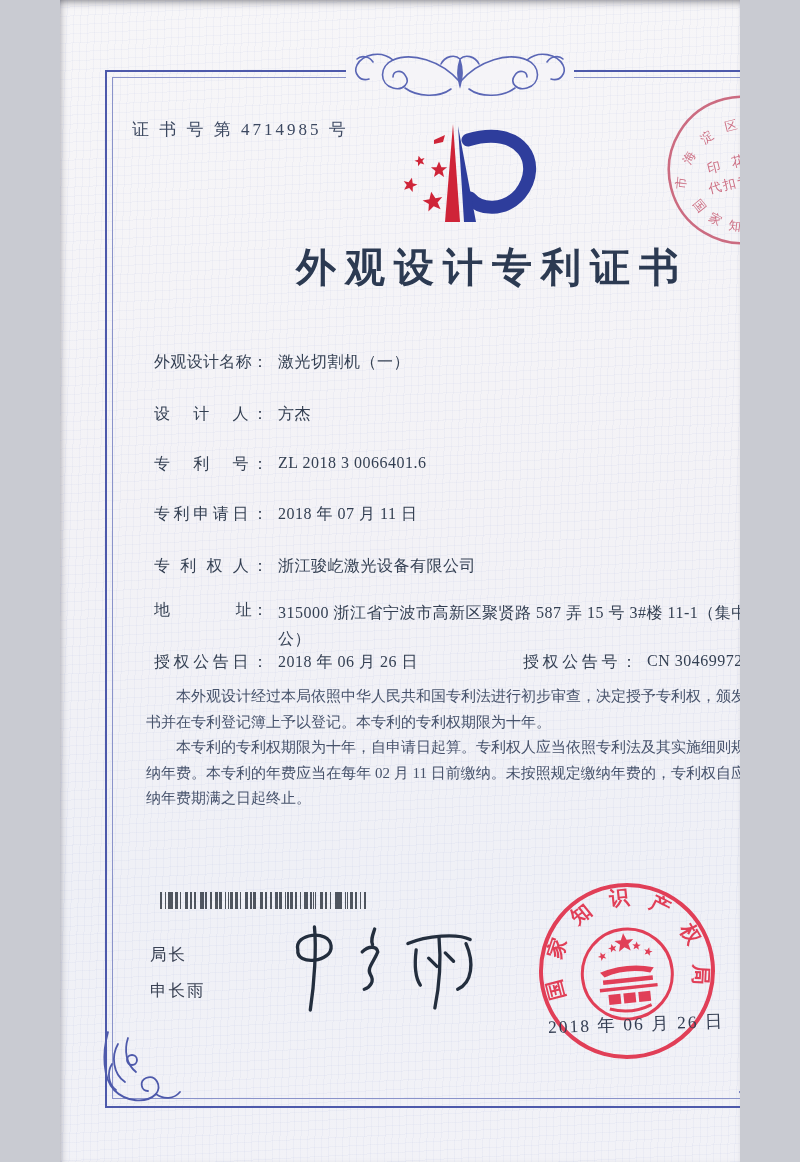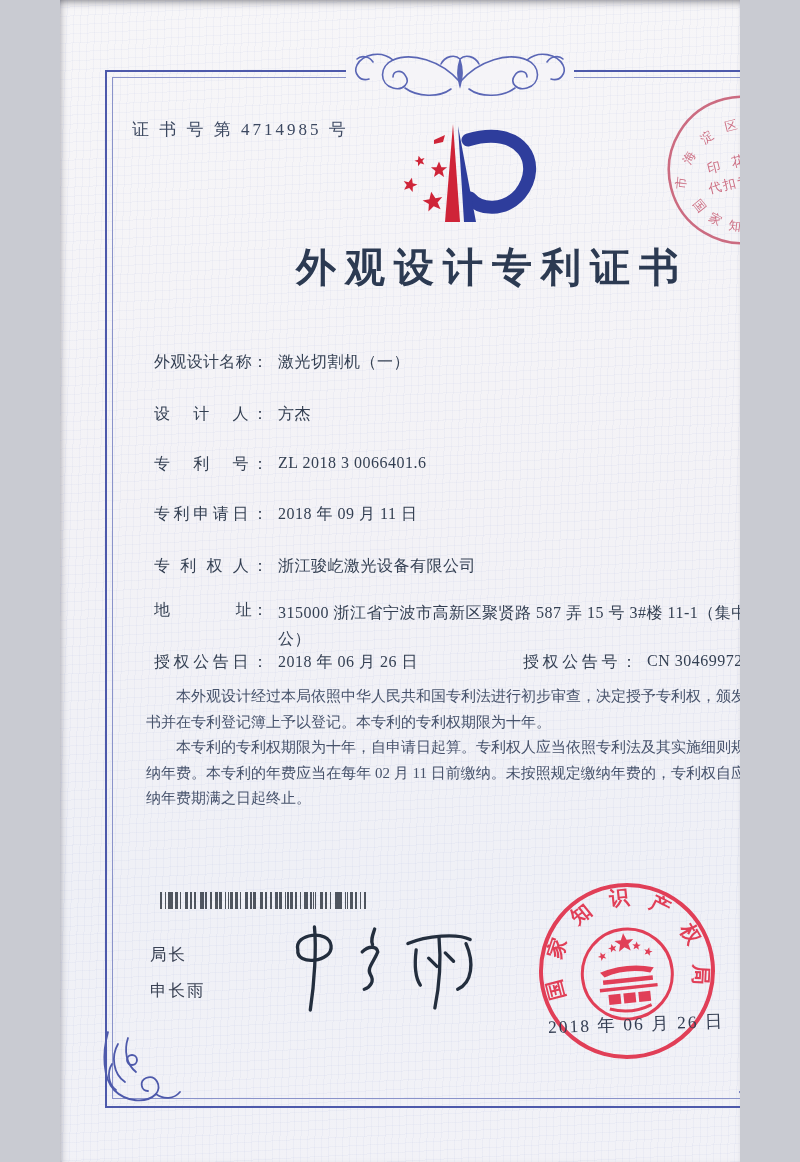--- a/index.html
+++ b/index.html
@@ -127,21 +127,21 @@
     <div class="frow" style="top:404px">
       <span class="f-label">设　计　人：</span>
       <span class="f-value">方杰</span>
     </div>
     <div class="frow" style="top:454px">
       <span class="f-label">专　利　号：</span>
       <span class="f-value">ZL 2018 3 0066401.6</span>
     </div>
     <div class="frow" style="top:504px">
       <span class="f-label">专利申请日：</span>
-      <span class="f-value">2018 年 09 月 11 日</span>
+      <span class="f-value">2018 年 07 月 11 日</span>
     </div>
     <div class="frow" style="top:556px">
       <span class="f-label">专 利 权 人：</span>
       <span class="f-value">浙江骏屹激光设备有限公司</span>
     </div>
     <div class="frow addr" style="top:600px">
       <span class="f-label">地　　　　址：</span>
       <span class="f-value">315000 浙江省宁波市高新区聚贤路 587 弄 15 号 3#楼 11-1（集中办公）</span>
     </div>
     <div class="frow" style="top:652px">

